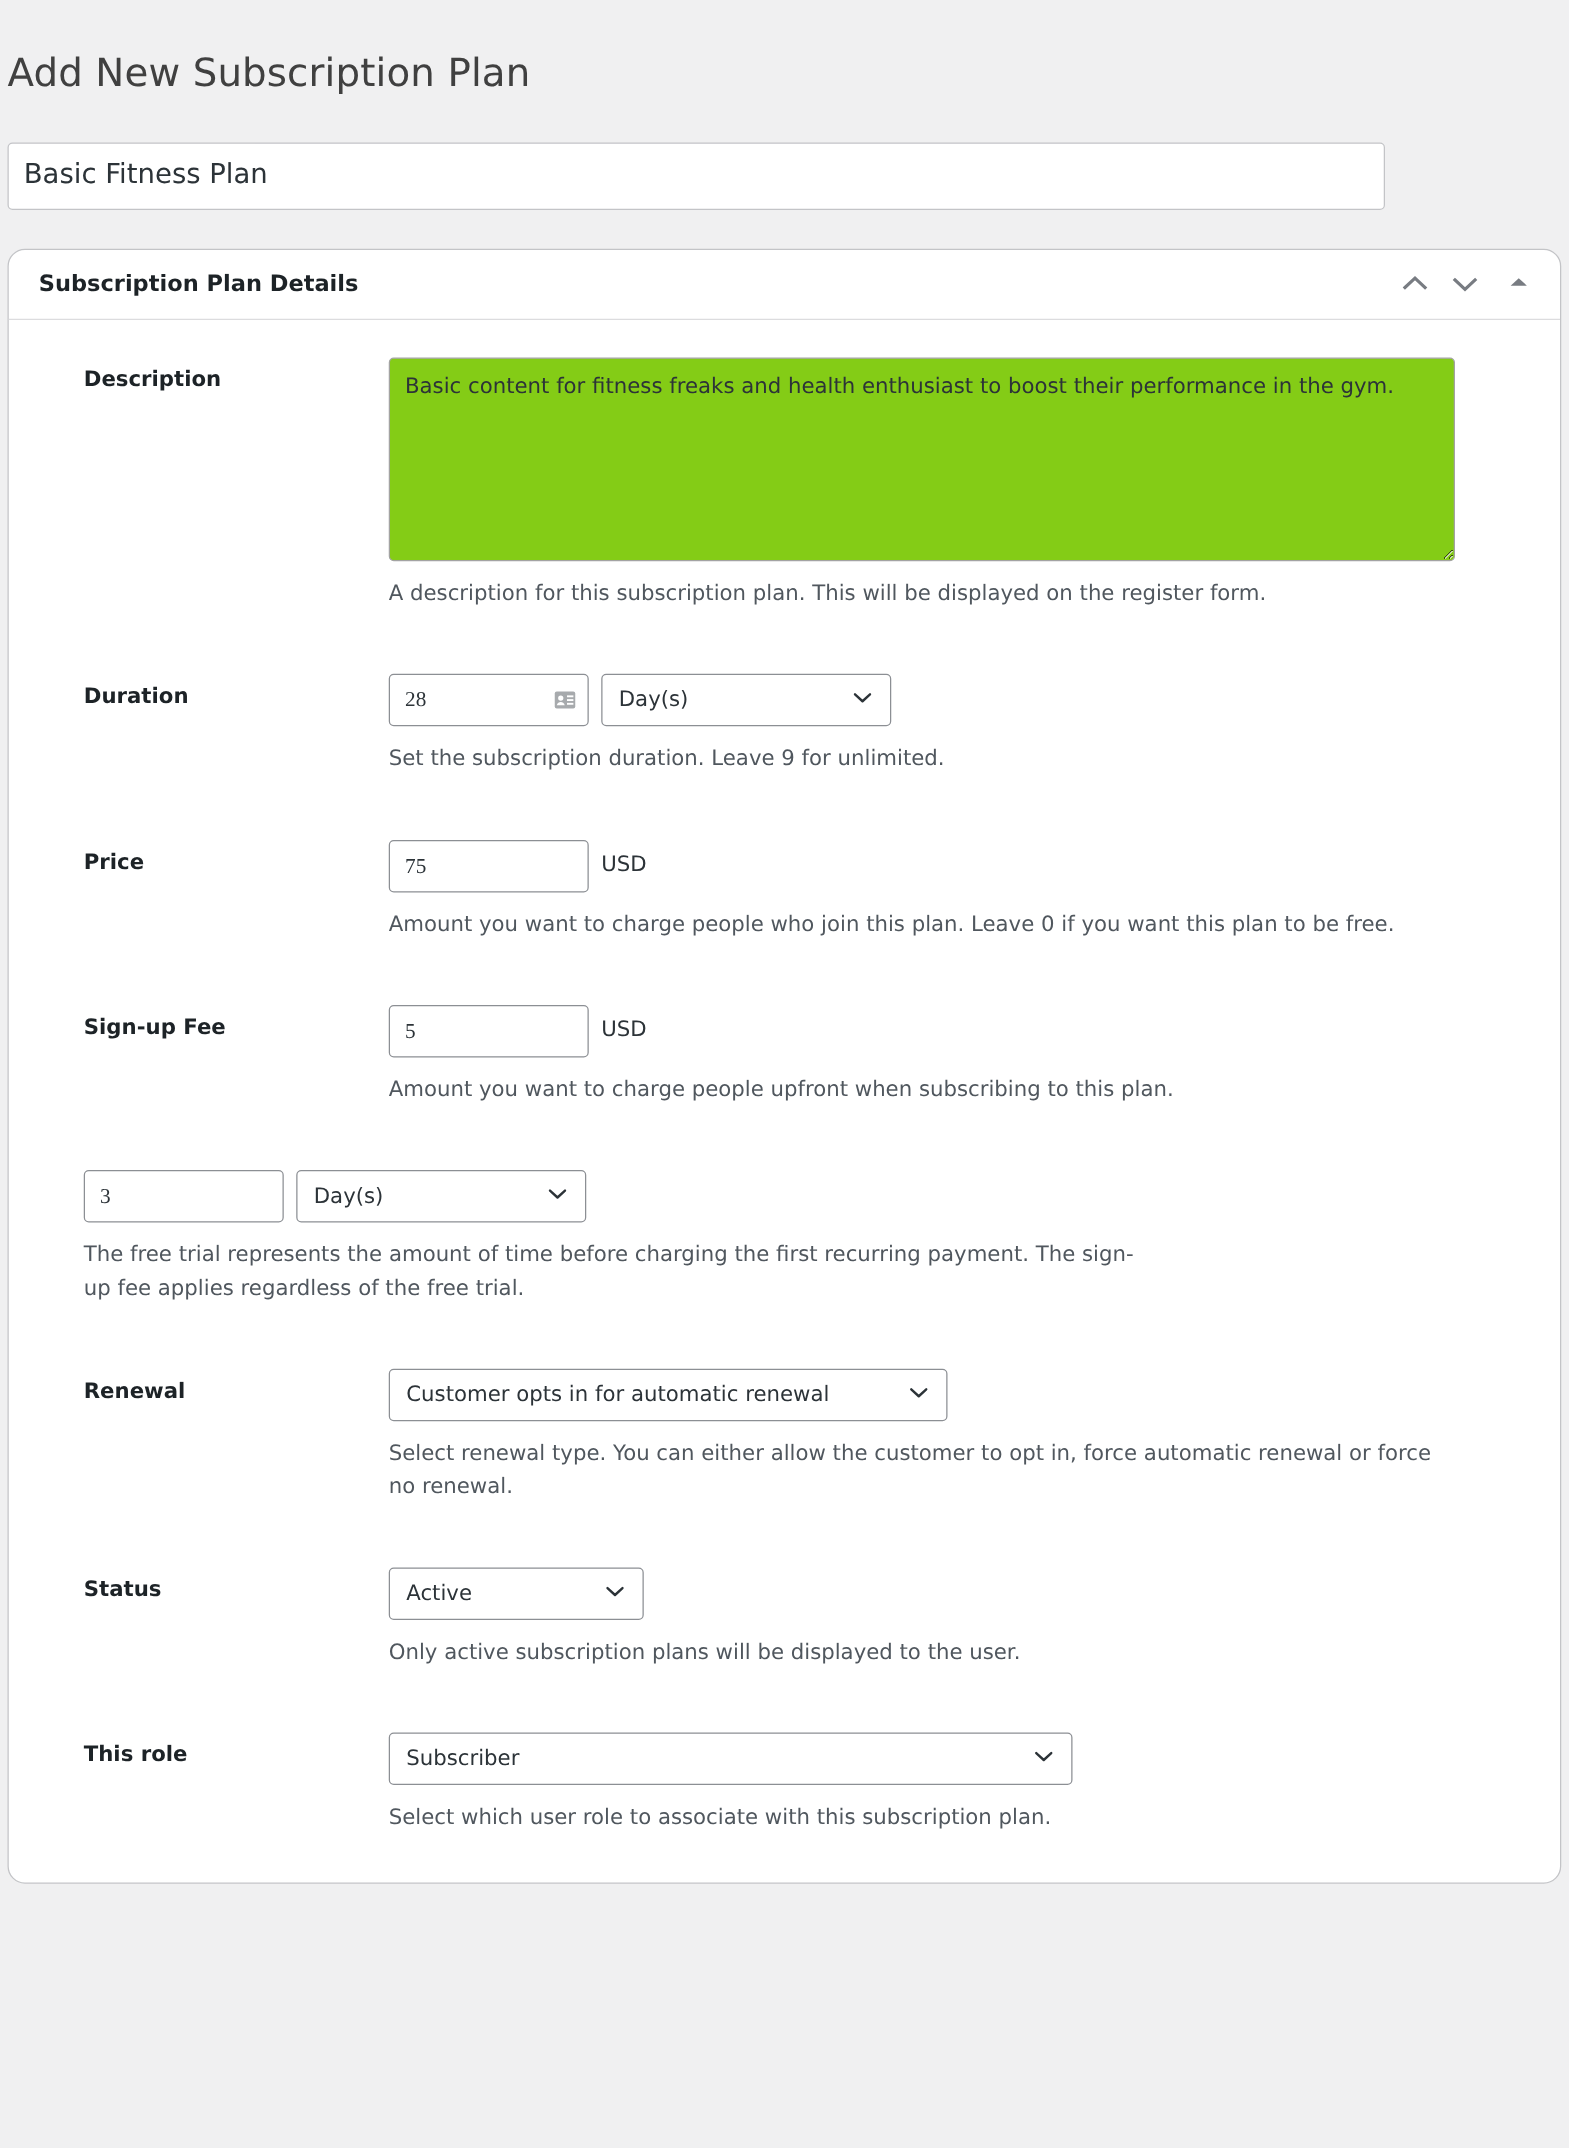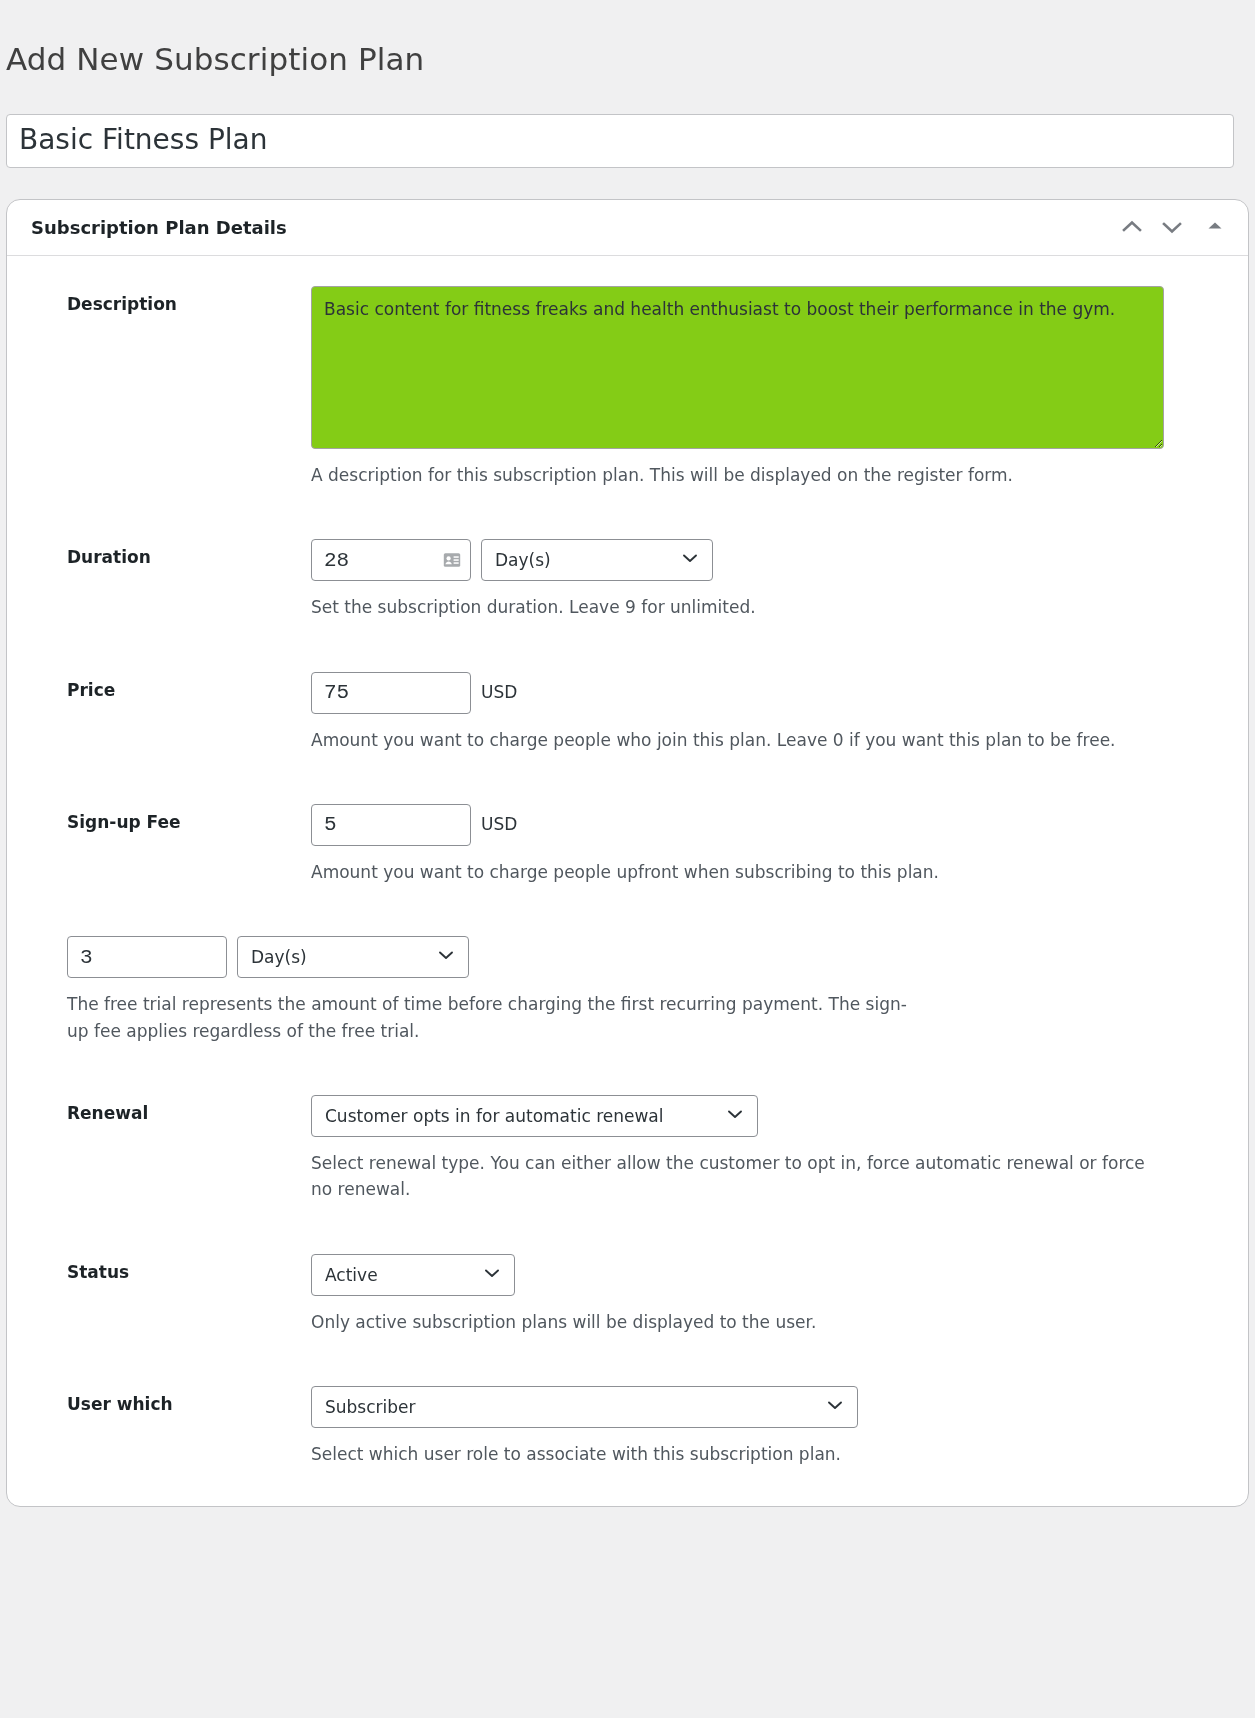--- a/index.html
+++ b/index.html
@@ -25,24 +25,24 @@
     line-height: 1.3;
     letter-spacing: .1px;
   }
 
   
   .title-wrap {
     padding: 0 6px;
   }
   .title-input {
     display: block;
-    width: 1228px;
+    width: 1102px;
     height: 54px;
     padding: 3px 12px 5px;
-    font-size: 28px;
+    font-size: 22px;
     font-weight: 400;
     line-height: 1.4;
     color: #2c3338;
     background: #fff;
     border: 1px solid #c3c4c7;
     border-radius: 4px;
     outline: none;
     font-family: "DejaVu Sans", "Liberation Sans", sans-serif;
   }
 
@@ -160,27 +160,27 @@
     gap: 0;
   }
 
   .num-wrap {
     position: relative;
     display: inline-block;
   }
   .text-input {
     height: 42px;
     padding: 0 12px;
-    font-size: 21px;
+    font-size: 17px;
     color: #2c3338;
     background: #fff;
     border: 1px solid #8c8f94;
     border-radius: 4px;
     outline: none;
-    font-family: Liberation Mono, monospace;
+    font-family: Liberation Serif, serif;
     line-height: 40px;
   }
   .input-w-160 { width: 160px; }
   .spinner-icon {
     position: absolute;
     right: 10px;
     top: 50%;
     transform: translateY(-50%);
     width: 18px;
     height: 18px;
@@ -389,21 +389,21 @@
               <path d="M4 7.5 L10 13 L16 7.5" fill="none" stroke="#2c3338" stroke-width="1.9" stroke-linecap="round" stroke-linejoin="round"></path>
             </svg>
           </span>
         </span>
         <p class="help-text">Only active subscription plans will be displayed to the user.</p>
       </div>
     </div>
 
     <div class="form-row">
       <div class="label-cell">
-        <label>User which</label>
+        <label>This role</label>
       </div>
       <div class="field-cell">
         <span class="select-wrap">
           <div class="select-box sel-w-547">
             <span>Subscriber</span>
           </div>
           <span class="caret">
             <svg width="20" height="20" viewBox="0 0 20 20" aria-hidden="true">
               <path d="M4 7.5 L10 13 L16 7.5" fill="none" stroke="#2c3338" stroke-width="1.9" stroke-linecap="round" stroke-linejoin="round"></path>
             </svg>

